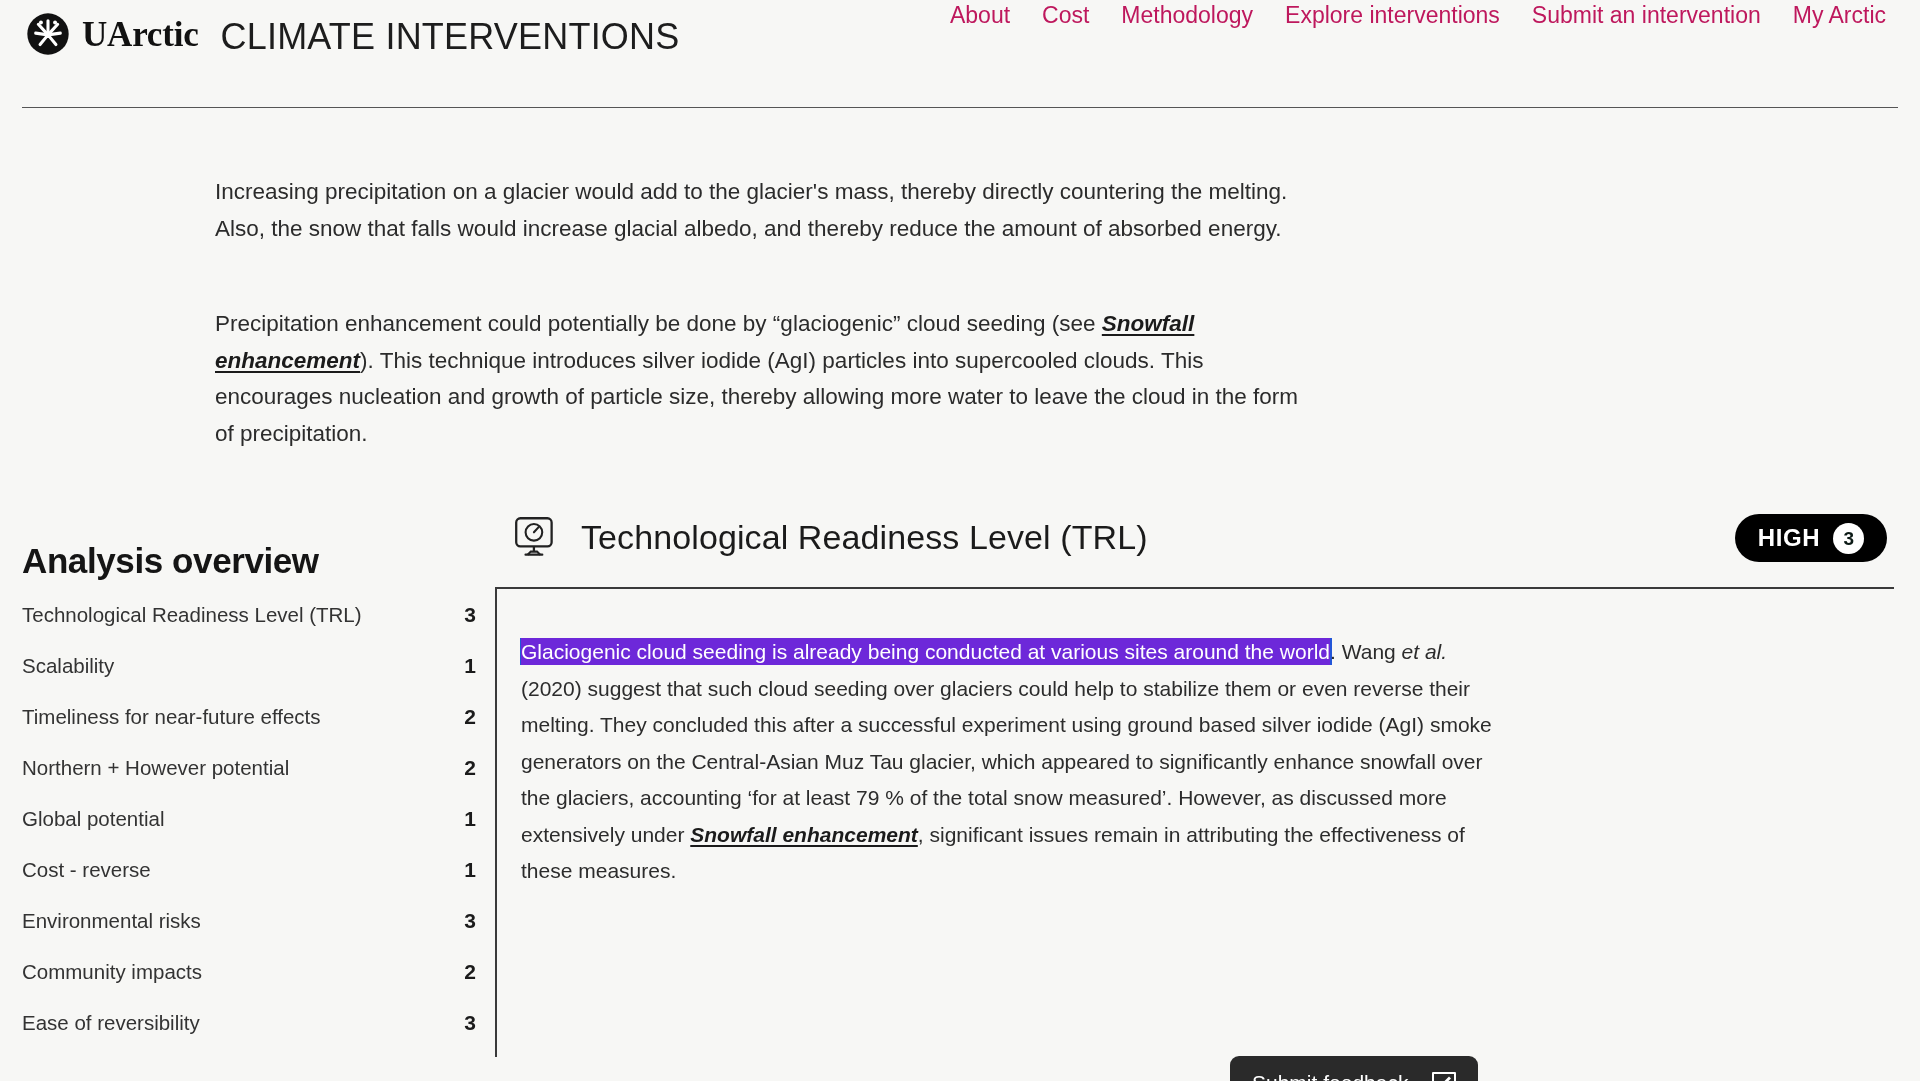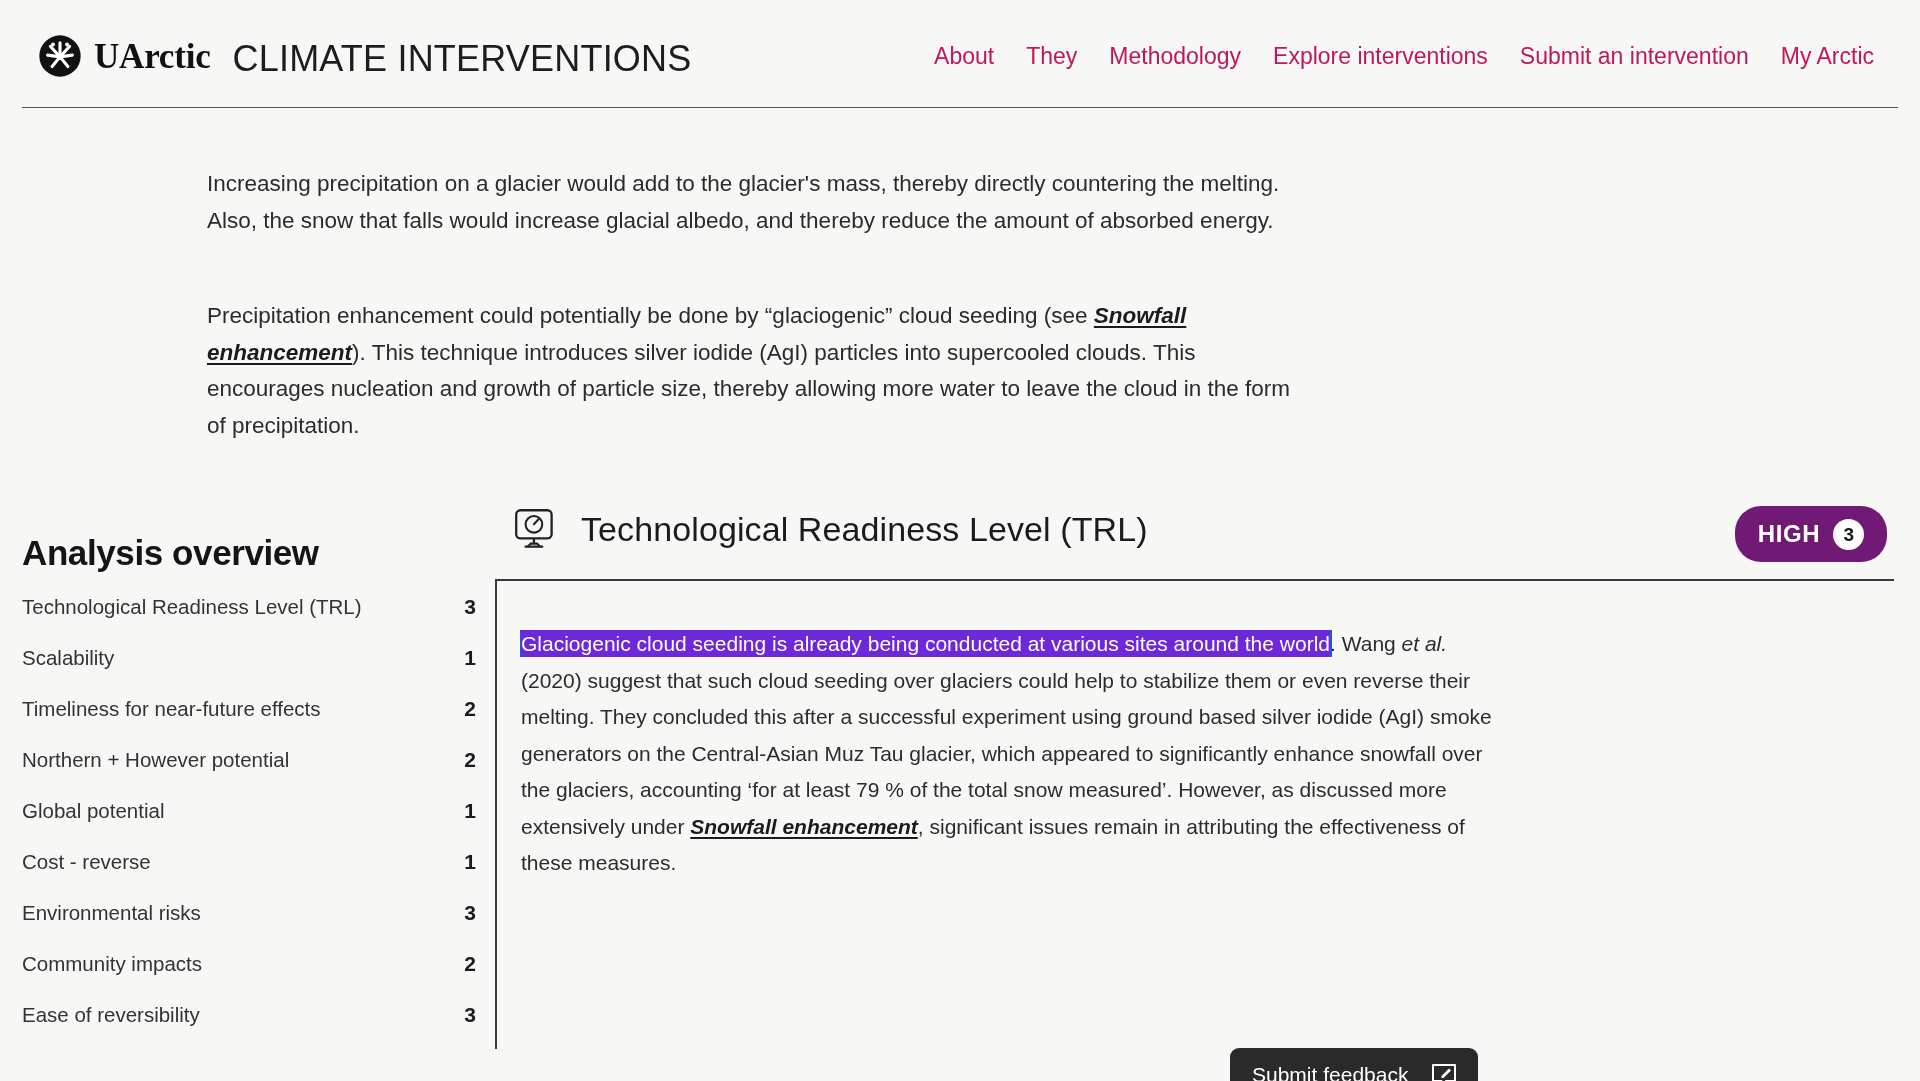--- a/index.html
+++ b/index.html
@@ -11,23 +11,23 @@
     font-family: "Liberation Sans", sans-serif;
     color: #1a1a1a;
     -webkit-font-smoothing: antialiased;
   }
 
   
   .site-header {
     position: relative;
     width: 1920px;
     height: 110px;
-    padding: 0 38px;
-    display: flex;
-    align-items: center;
+    padding: 0 26px;
+    display: flex;
+    align-items: flex-start;
     gap: 27px;
   }
   .brand {
     display: flex;
     align-items: center;
     gap: 12px;
     height: 64px;
     margin-top: 2px;
   }
   .brand-mark {
@@ -77,21 +77,21 @@
     background: #555;
   }
 
   
   .intro {
     padding-left: 207px;
     padding-top: 56px;
     width: 1400px;
   }
   .intro p {
-    margin: 0;
+    margin: 8px;
     font-size: 22.5px;
     line-height: 36.5px;
     color: #2b2b2b;
     max-width: 1100px;
   }
   .intro p.second {
     margin-top: 59px;
     max-width: 1090px;
   }
   a.inline-link {
@@ -161,24 +161,24 @@
     font-size: 34px;
     font-weight: 400;
     color: #1b1b1b;
     letter-spacing: 0.1px;
     white-space: nowrap;
   }
   .rating-pill {
     position: absolute;
     right: 8px;
     top: 14px;
-    height: 56px;
+    height: 48px;
     min-width: 152px;
     border-radius: 26px;
-    background: #701a75;
+    background: #000000;
     display: flex;
     align-items: center;
     justify-content: center;
     gap: 13px;
     padding: 0 22px;
     cursor: pointer;
   }
   .rating-text {
     color: #ffffff;
     font-size: 24px;
@@ -274,21 +274,21 @@
       <circle cx="50" cy="52" r="7" fill="#fff"></circle>
       <circle cx="34" cy="24" r="4.5" fill="#fff"></circle>
       <circle cx="66" cy="24" r="4.5" fill="#fff"></circle>
     </svg>
     <span class="brand-uarctic">UArctic</span>
     <span class="brand-title">CLIMATE INTERVENTIONS</span>
   </div>
 
   <nav class="main-nav">
     <a class="nav-item">About</a>
-    <a class="nav-item">They</a>
+    <a class="nav-item">Cost</a>
     <a class="nav-item">Methodology</a>
     <a class="nav-item">Explore interventions</a>
     <a class="nav-item">Submit an intervention</a>
     <a class="nav-item">My Arctic</a>
   </nav>
 
   <div class="header-rule"></div>
 </header>
 
 <section class="intro">

